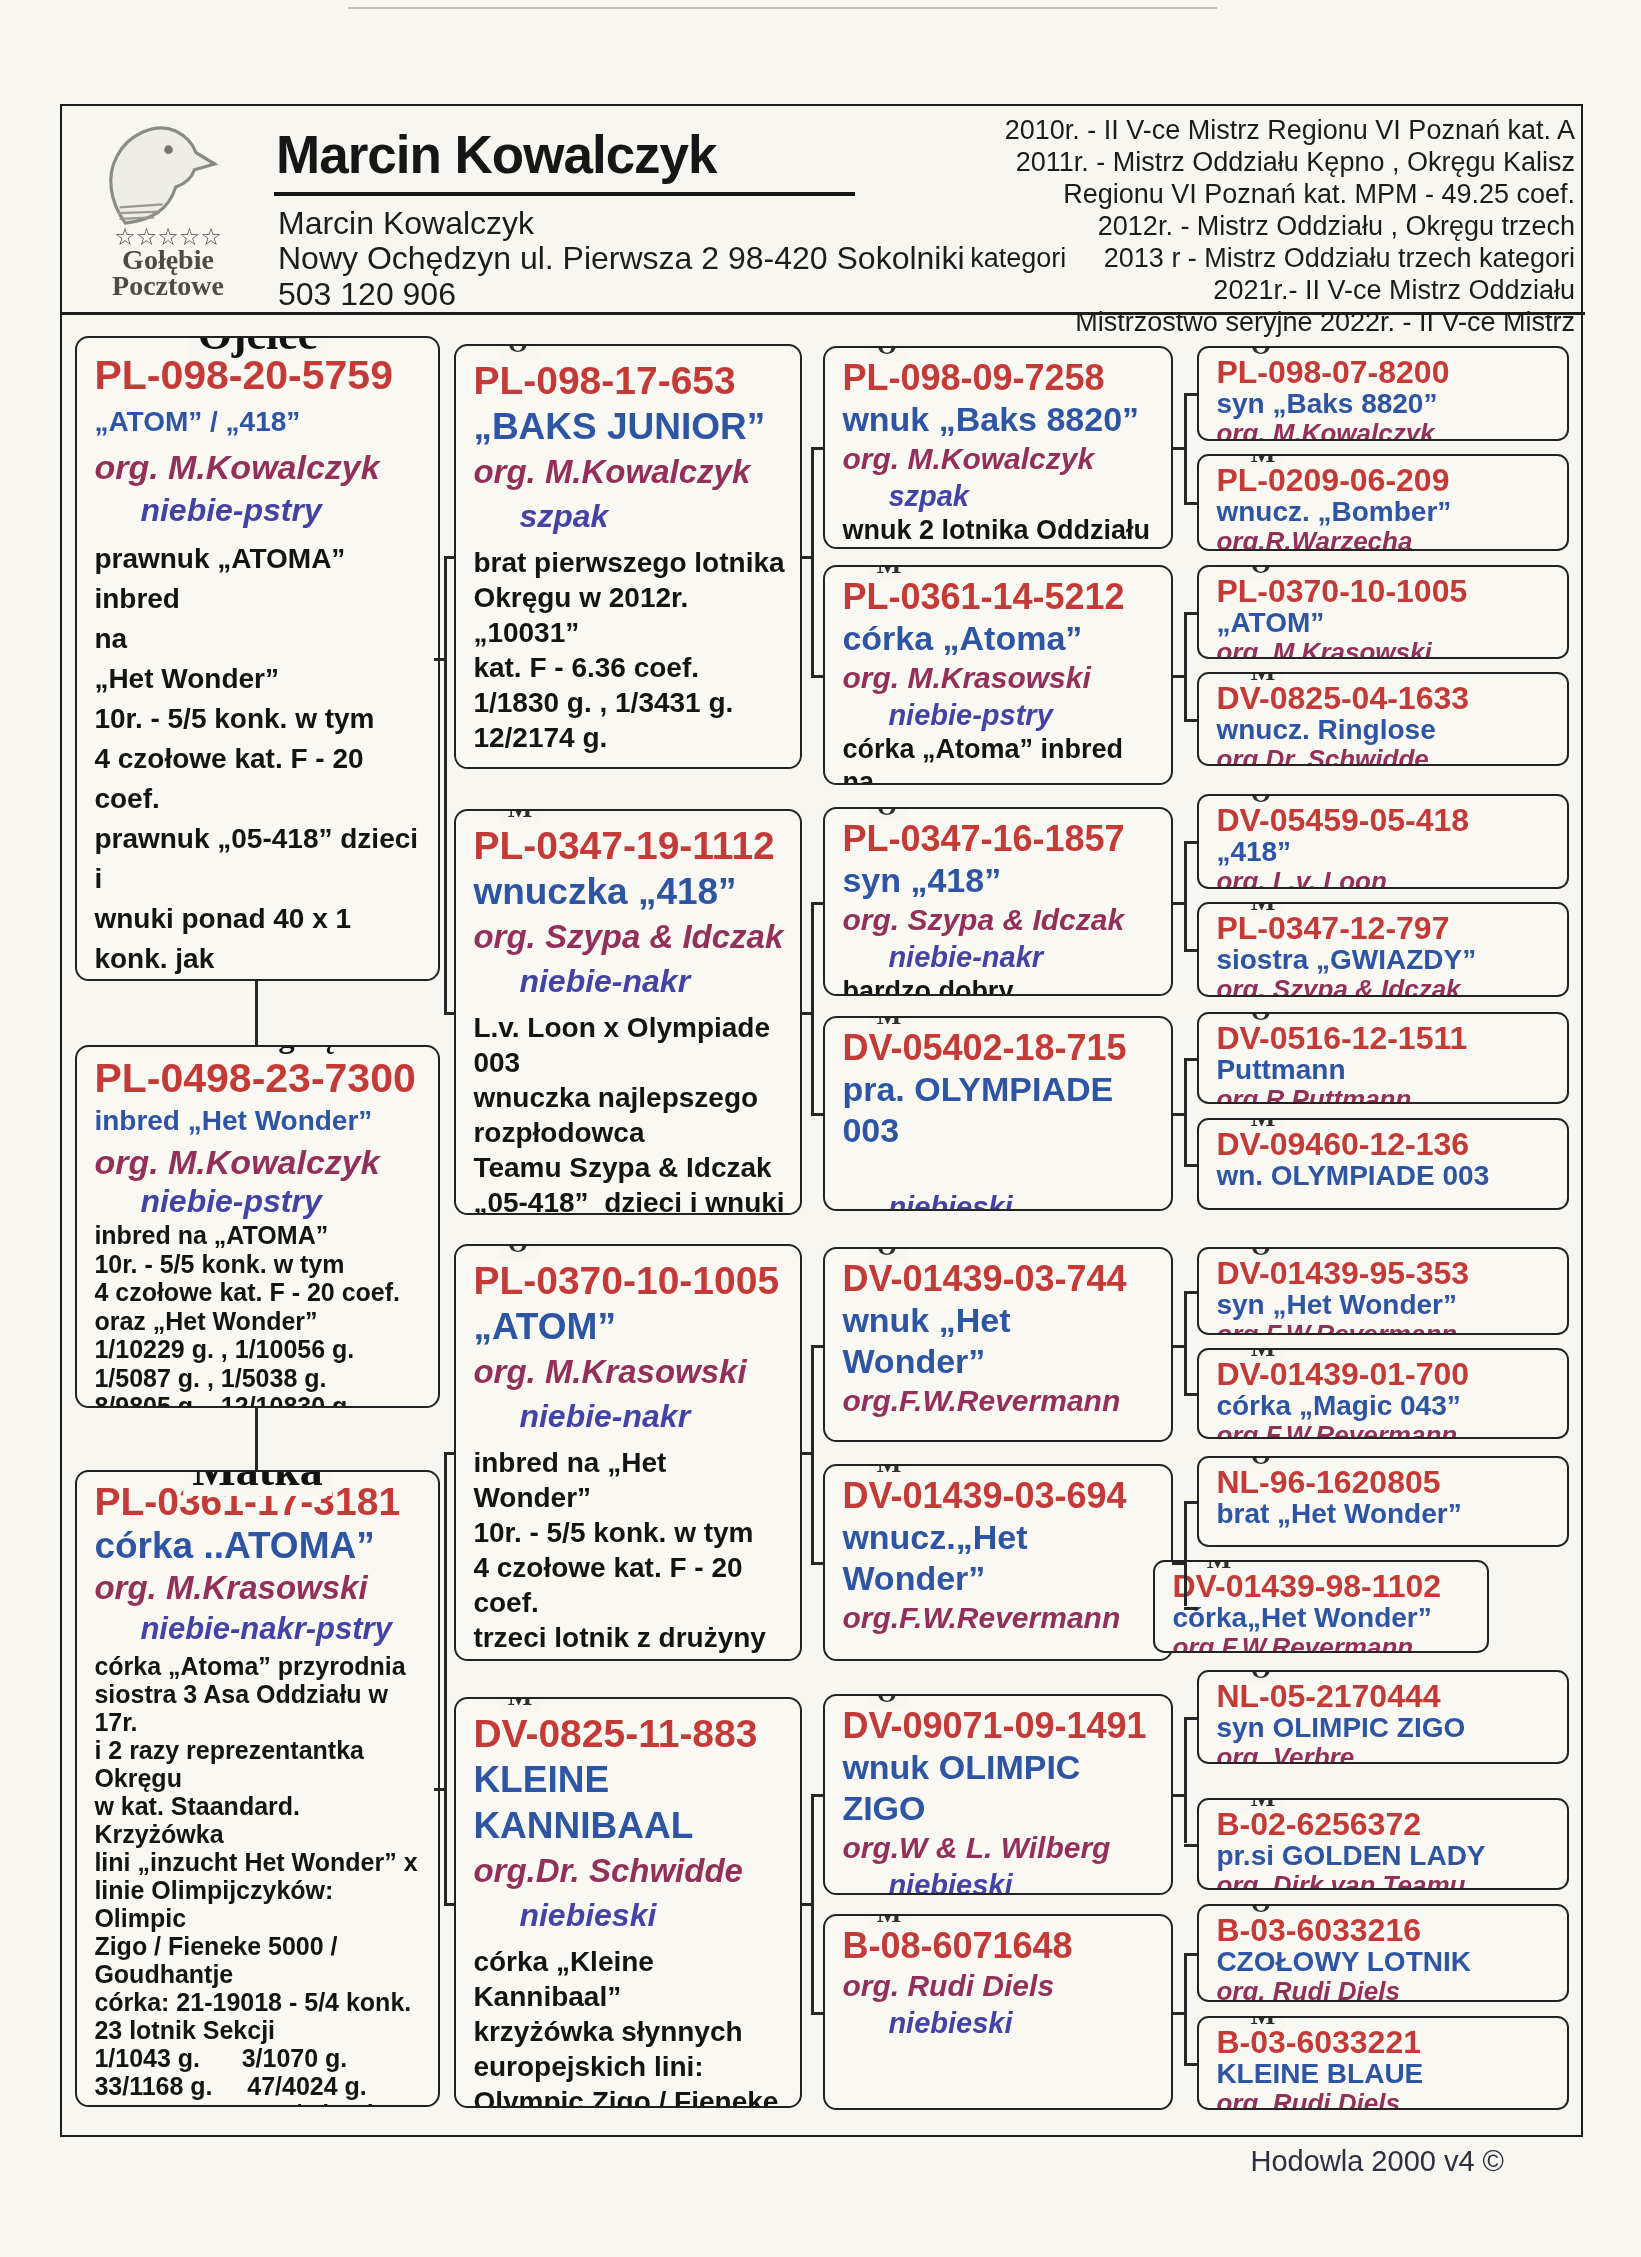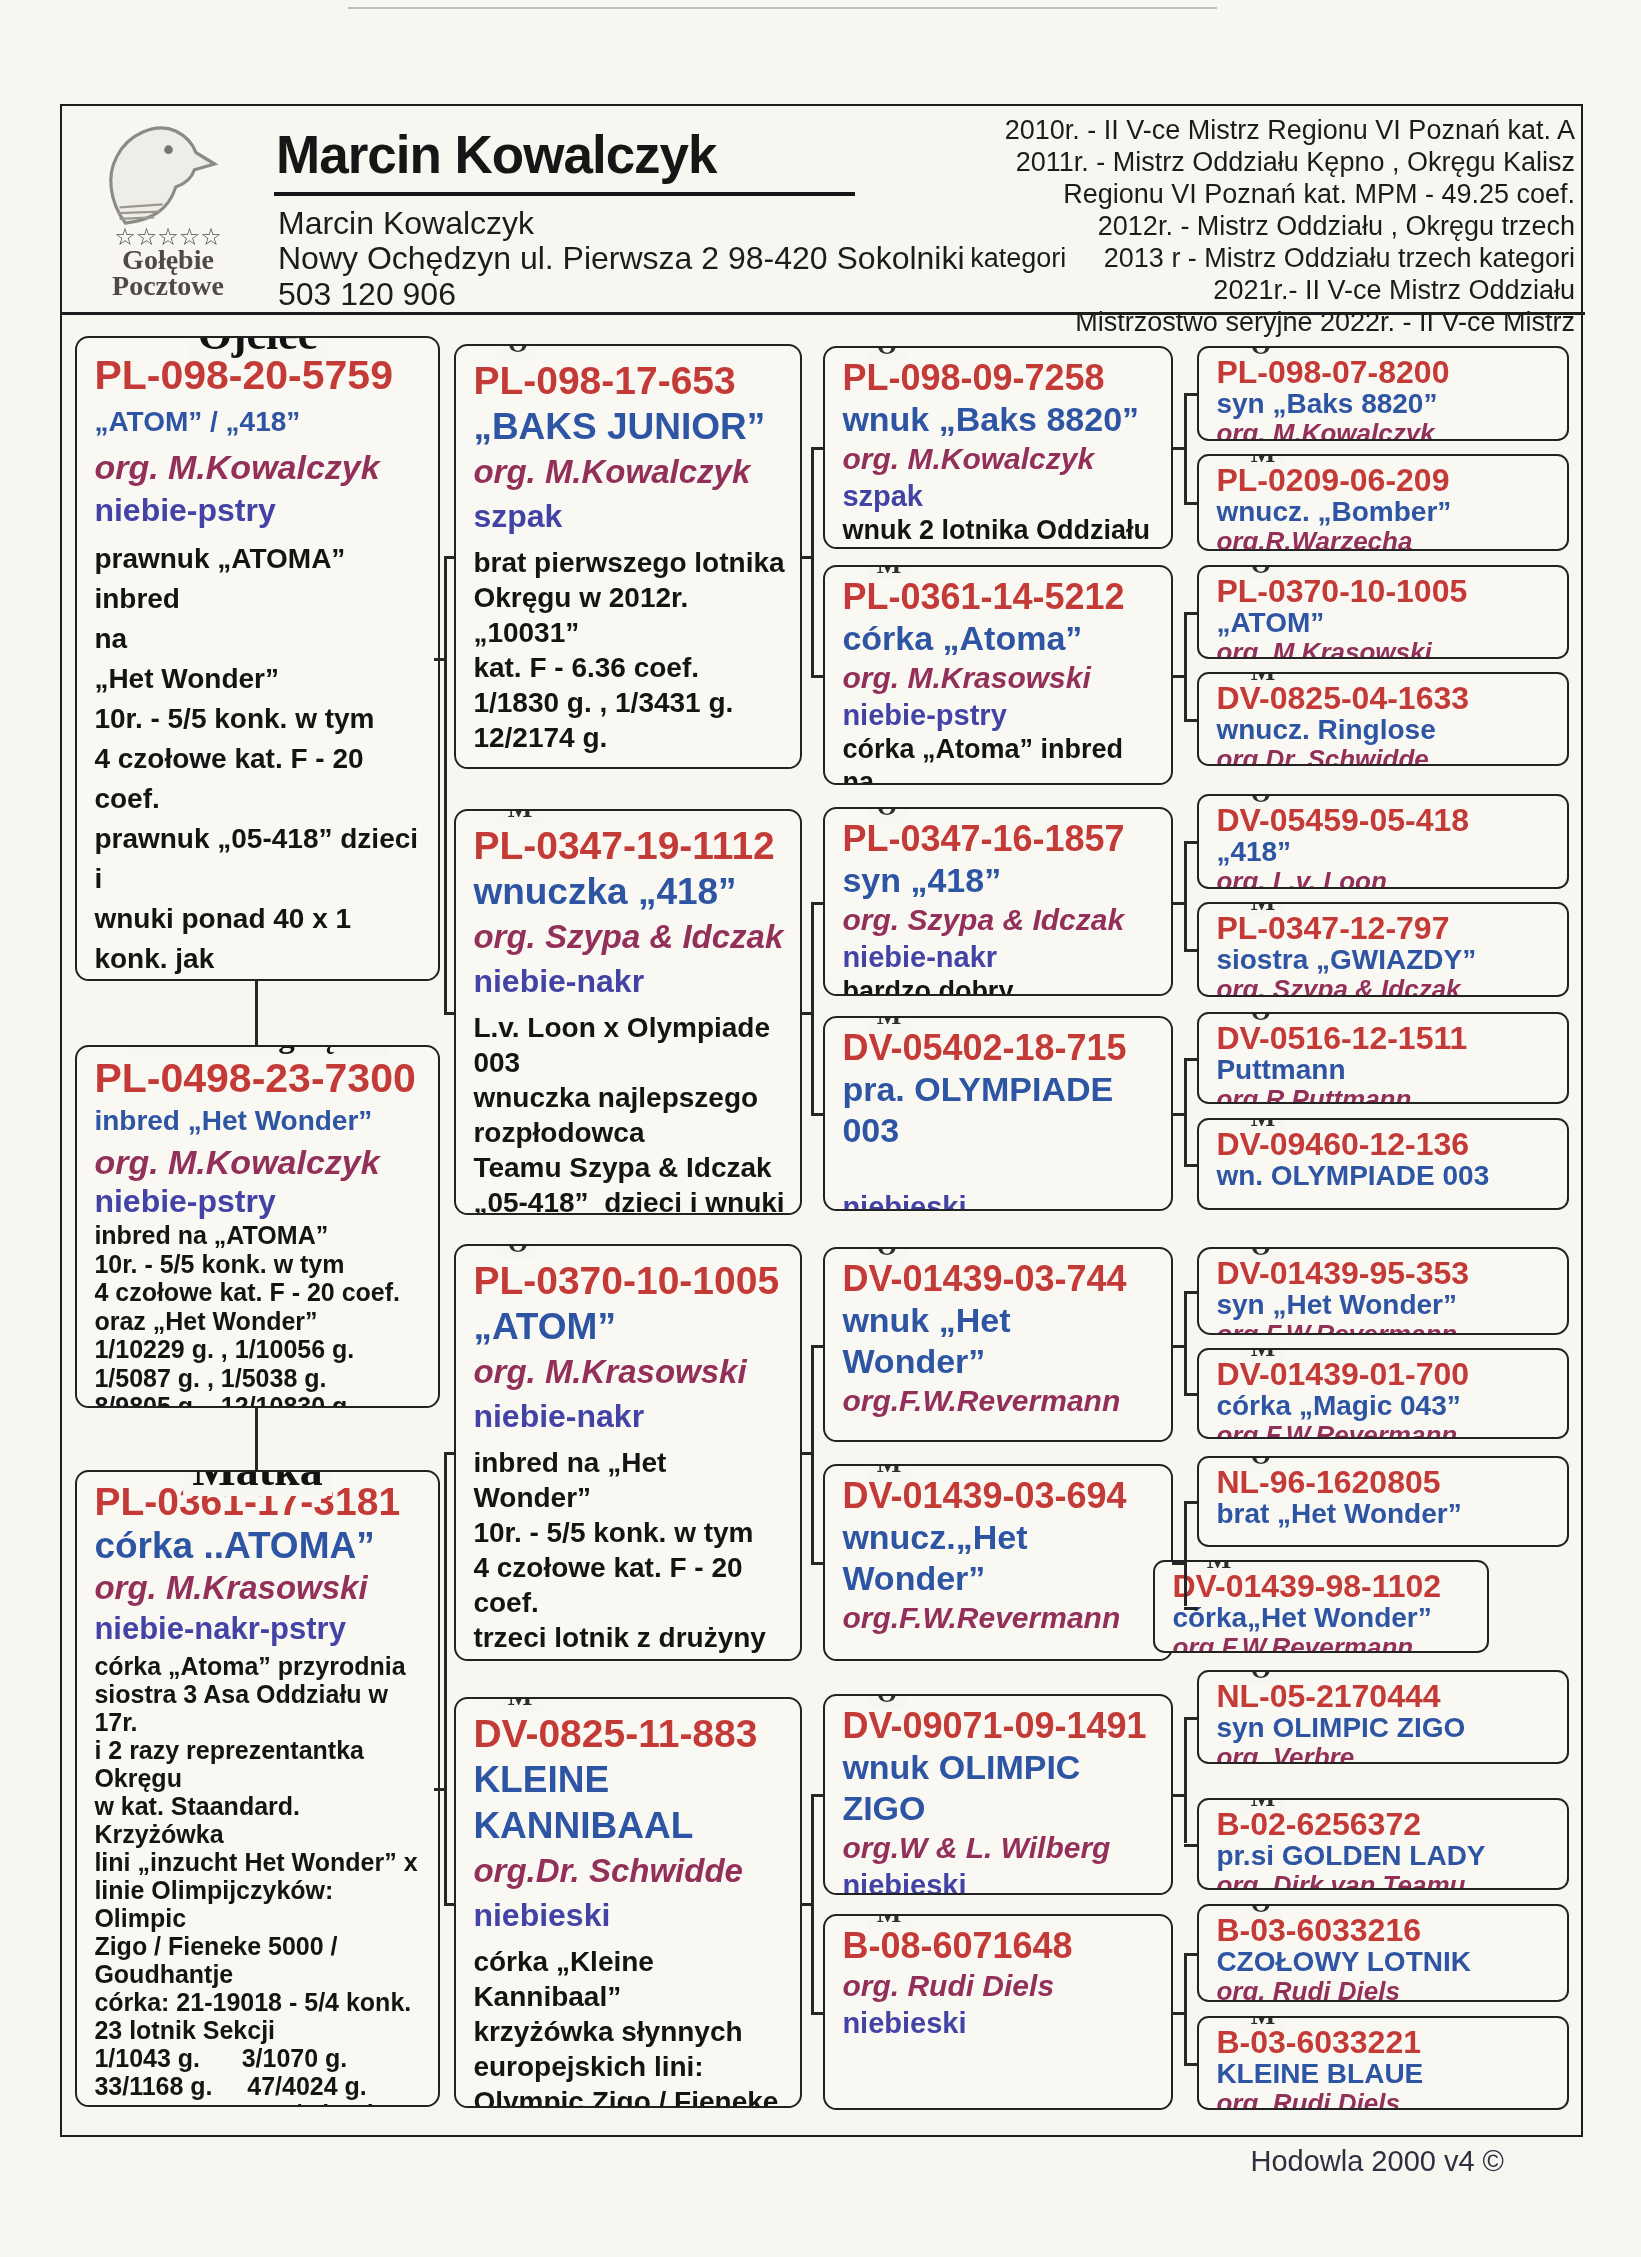--- a/index.html
+++ b/index.html
@@ -25,21 +25,21 @@
        box-sizing:border-box;padding:7.7px 13.5px 3.9px 17.4px;overflow:hidden;}
   .gen4-box{border-width:2.4px;border-radius:11.6px;}
   .box-label{position:absolute;background:#f7f6f1;color:#2d2d2d;z-index:3;
              font-family:"Liberation Serif",serif;font-weight:bold;padding:0 9.7px;white-space:nowrap;}
   .sex{font-size:26px;top:-17.4px;left:42px;}
   .g1t{left:50%;transform:translateX(-50%);top:-29px;color:#121212;}
 
   .ring{color:var(--ring-color);font-weight:bold;letter-spacing:0px;}
   .nm{color:var(--name-color);font-weight:bold;}
   .org{color:var(--org-color);font-weight:bold;font-style:italic;}
-  .phen{color:var(--phen-color);font-weight:600;}
+  .phen{color:var(--phen-color);font-style:italic;font-weight:600;margin-left:46px;}
   .notes{color:#141414;font-weight:bold;white-space:pre-line;}
 
   .gen1 .ring{font-size:41px;line-height:48px;margin-top:5.8px;}
   .gen1 .nm{font-size:28px;line-height:46px;}
   .gen1 .org{font-size:34px;line-height:44px;}
   .gen1 .phen{font-size:32px;line-height:42px;}
   .box-father .notes{font-size:28px;line-height:40px;margin-top:7.7px;}
   .box-bird .ring{line-height:43px;margin-top:1.9px;}
   .box-bird .nm{line-height:42px;}
   .box-bird .org{line-height:40px;}
@@ -309,21 +309,21 @@
         <div class="ring">DV-0516-12-1511</div>
         <div class="nm">Puttmann</div>
         <div class="org">org.R.Puttmann</div>
       </div>
       <div class="box gen4 gen4-box" style="left: 1197px; top: 1118px; width: 372px; height: 92px;">
         <div class="box-label sex">M</div>
         <div class="ring">DV-09460-12-136</div>
         <div class="nm">wn. OLYMPIADE 003</div>
         <div class="org"></div>
       </div>
-      <div class="box gen4 gen4-box" style="left: 1197px; top: 1247px; width: 372px; height: 88px; border-radius: 14px;">
+      <div class="box gen4 gen4-box" style="left: 1197px; top: 1247px; width: 372px; height: 88px;">
         <div class="box-label sex">O</div>
         <div class="ring">DV-01439-95-353</div>
         <div class="nm">syn „Het Wonder”</div>
         <div class="org">org.F.W.Revermann</div>
       </div>
       <div class="box gen4 gen4-box" style="left: 1197px; top: 1348px; width: 372px; height: 91px;">
         <div class="box-label sex">M</div>
         <div class="ring">DV-01439-01-700</div>
         <div class="nm">córka „Magic 043”</div>
         <div class="org">org.F.W.Revermann</div>

